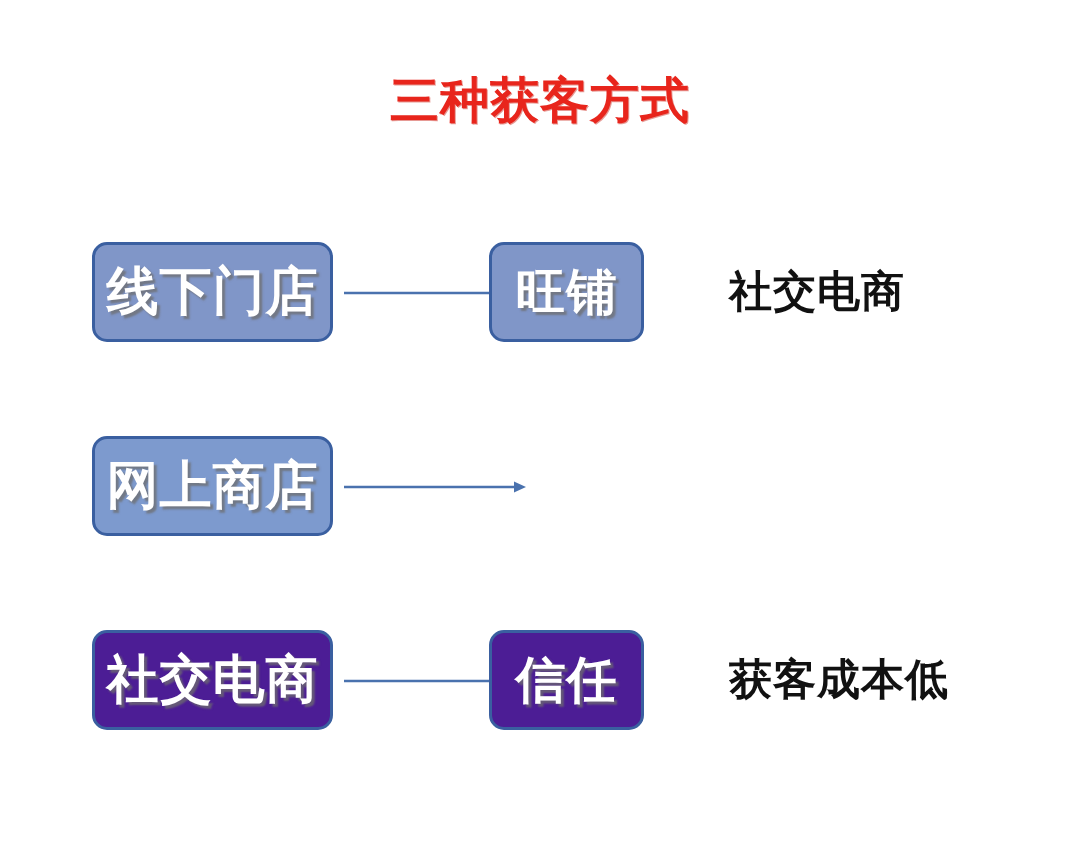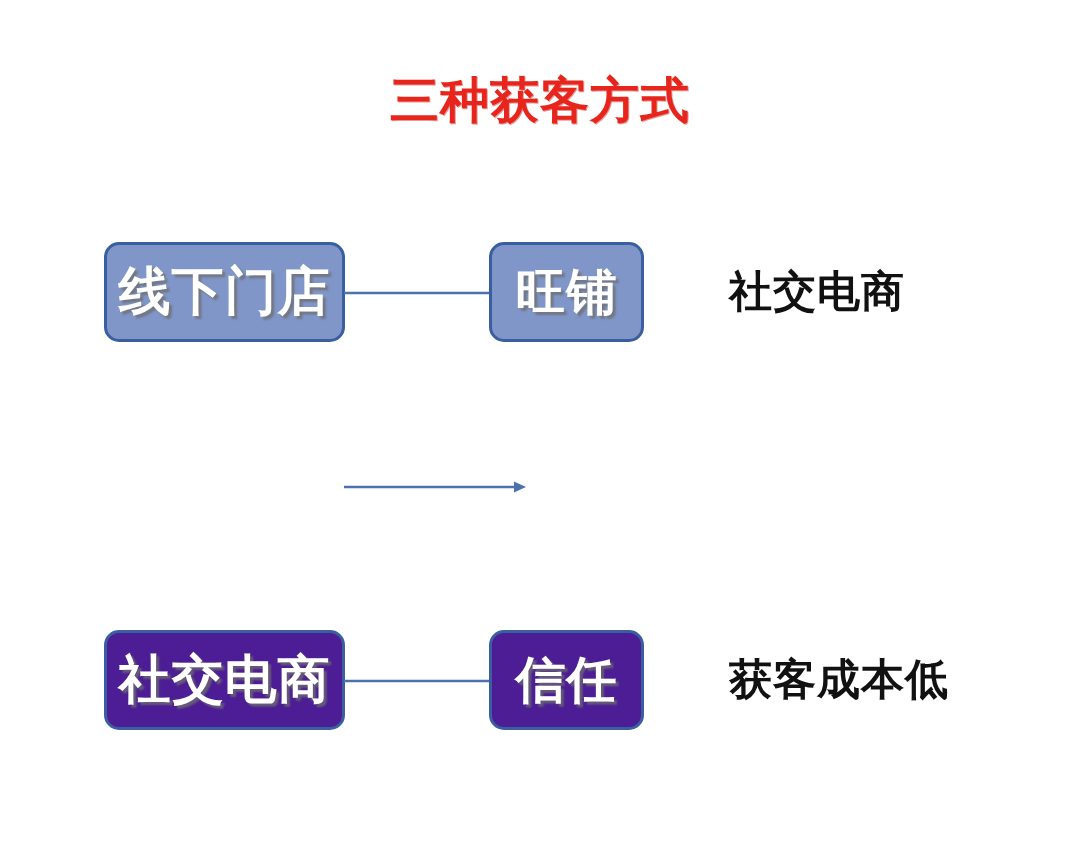--- a/index.html
+++ b/index.html
@@ -59,21 +59,21 @@
     display: flex;
     align-items: center;
     justify-content: center;
     color: #ffffff;
     font-weight: bold;
     text-shadow: 3px 3px 2px rgba(110, 110, 110, 0.75);
     white-space: nowrap;
   }
 
   .box-source {
-    left: 104px;
+    left: 92px;
     width: 241px;
     font-size: 52px;
     letter-spacing: 1px;
   }
   .box-target {
     left: 489px;
     width: 155px;
     font-size: 50px;
     letter-spacing: 1px;
   }
@@ -128,20 +128,21 @@
         <polygon points="170,1.5 182,7 170,12.5" fill="#4a72ae"></polygon>
       </svg>
     </div>
 
     <div class="box box-target">旺铺</div>
 
     <div class="note">社交电商</div>
   </div>
 
   <div class="row row-2">
+    <div class="box box-source">网上商店</div>
 
     <div class="connector">
       <svg width="190" height="14" viewBox="0 0 190 14" xmlns="http://www.w3.org/2000/svg">
         <line x1="0" y1="7" x2="172" y2="7" stroke="#4a72ae" stroke-width="2.6"></line>
         <polygon points="170,1.5 182,7 170,12.5" fill="#4a72ae"></polygon>
       </svg>
     </div>
 
 
   </div>

